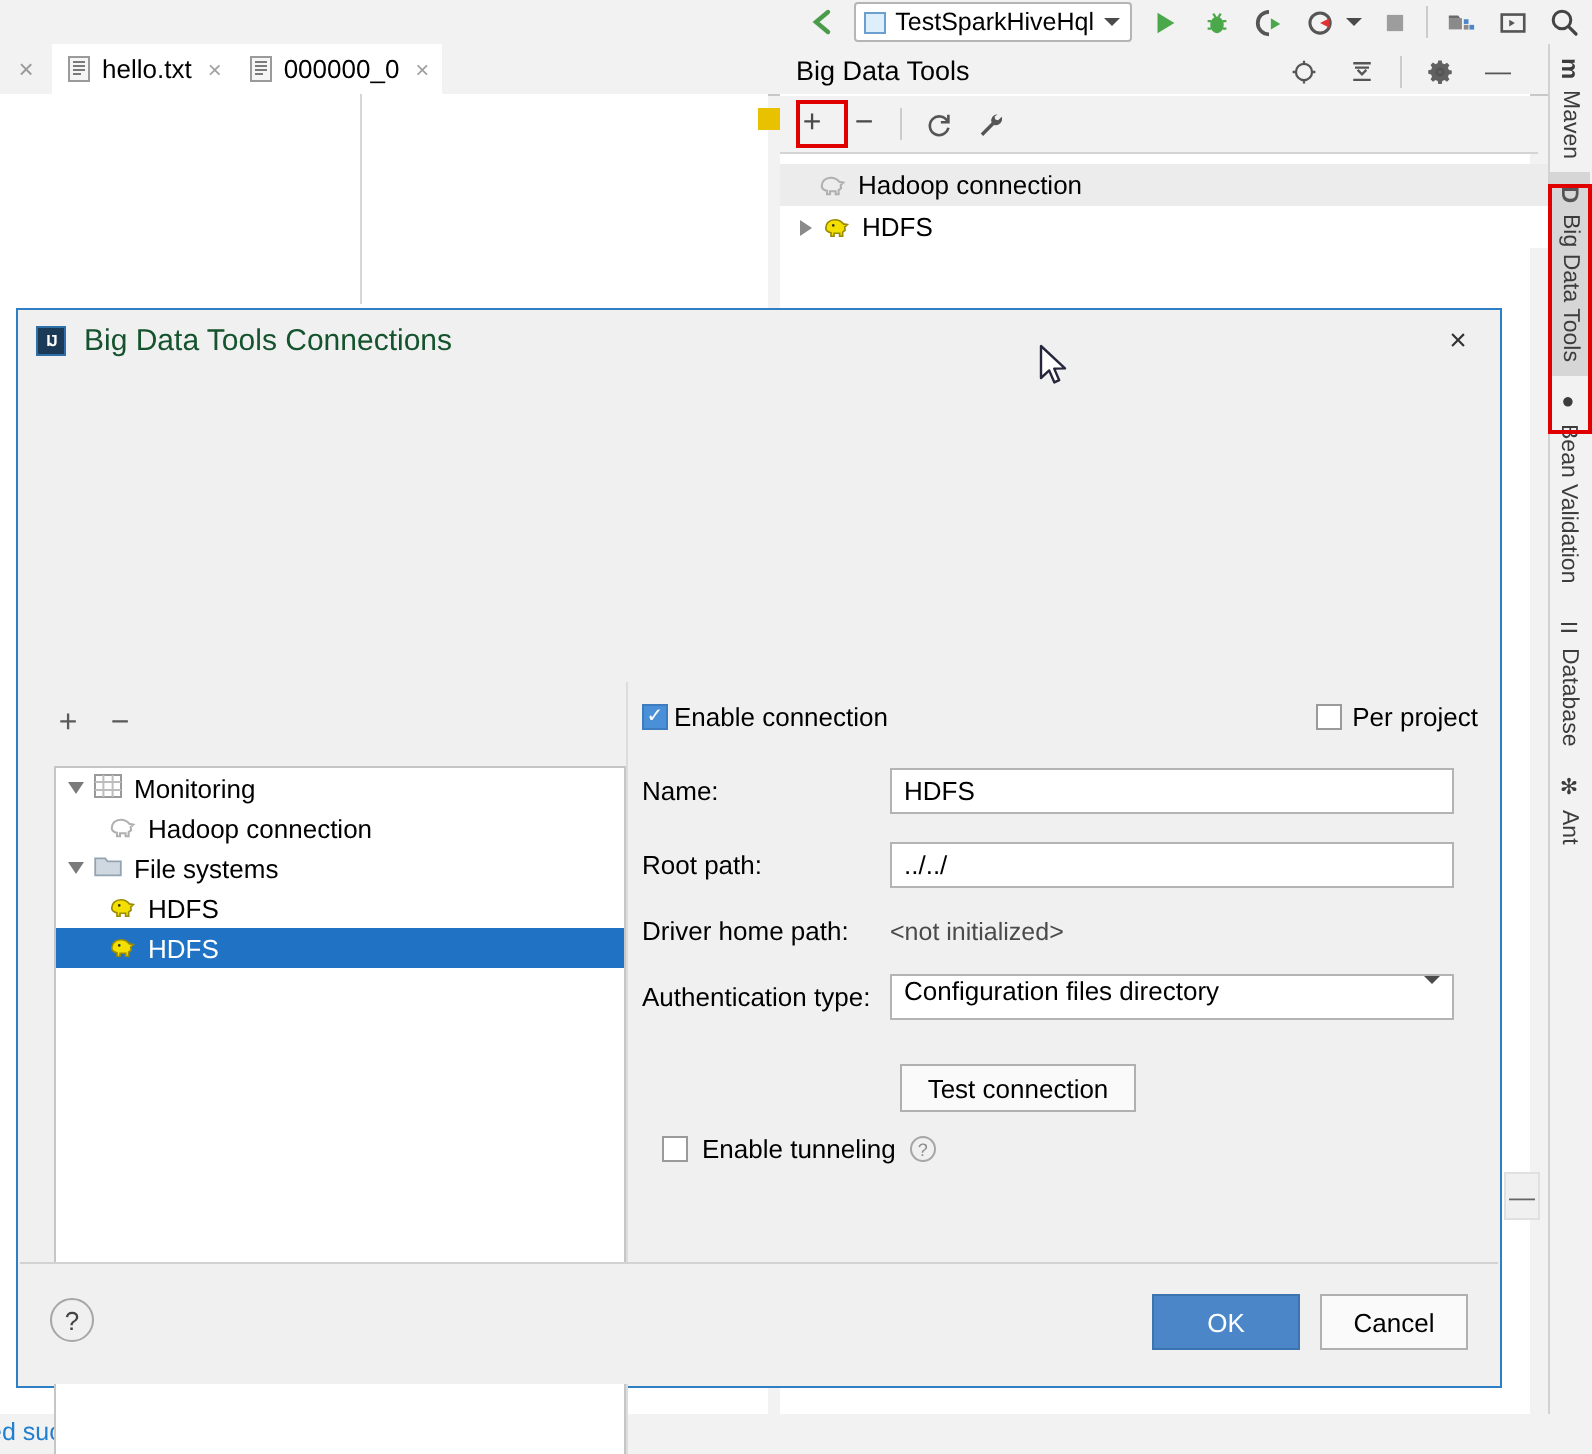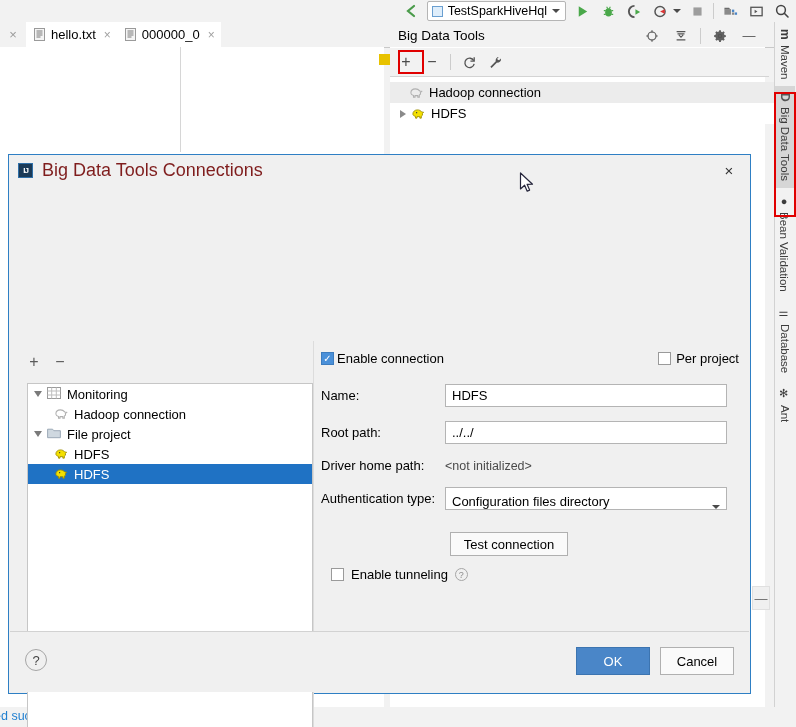--- a/index.html
+++ b/index.html
@@ -60,21 +60,21 @@
 
   
   #statusbar{left:0;top:707px;width:796px;height:20px;background:#f2f2f2;}
   #status-text{position:absolute;left:-6px;top:2px;font-size:12.5px;color:#1f7fd0;white-space:nowrap;}
 
   
   #dialog{left:8px;top:154px;width:743px;height:540px;background:#f0f0f0;border:1px solid #2e7fc4;box-sizing:border-box;}
   #dlg-titlebar{height:30px;display:flex;align-items:center;position:relative;}
   #dlg-ij-icon{width:15px;height:15px;margin-left:9px;background:#1b3a57;border:1px solid #2f6fa8;box-sizing:border-box;
                display:flex;align-items:center;justify-content:center;color:#fff;font-size:8px;font-weight:bold;letter-spacing:-1px;}
-  #dlg-title{margin-left:9px;font-size:18px;color:#7f1d1d;}
+  #dlg-title{margin-left:9px;font-size:15px;color:#14532d;}
   #dlg-close{position:absolute;right:12px;top:6px;width:18px;height:18px;display:flex;align-items:center;justify-content:center;
              font-size:15px;color:#333;}
 
   
   #tree-toolbar{position:absolute;left:18px;top:196px;height:22px;display:flex;align-items:center;gap:12px;}
   .tt-btn{font-size:16px;color:#5a5a5a;width:14px;text-align:center;}
   #tree-box{position:absolute;left:18px;top:228px;width:286px;height:381px;background:#fff;border:1px solid #c6c6c6;box-sizing:border-box;overflow:hidden;}
   .tnode{display:flex;align-items:center;height:20px;font-size:13px;white-space:nowrap;}
   .tnode.selected{background:#1f72c4;color:#fff;}
   .t-arrow{width:0;height:0;border-left:4.5px solid transparent;border-right:4.5px solid transparent;border-top:6px solid #7a7a7a;margin:0 5px 0 0;}
@@ -88,21 +88,21 @@
   .flabel{font-size:13px;color:#000;}
   .finput{height:23px;border:1px solid #b4b4b4;background:#fff;box-sizing:border-box;
           display:flex;align-items:center;padding:0 6px;font-size:13px;color:#000;}
   .chk{width:13px;height:13px;border:1px solid #9a9a9a;background:#fff;box-sizing:border-box;flex:none;}
   .chk.on{background:#4a90d9;border-color:#3d7cbe;display:flex;align-items:center;justify-content:center;color:#fff;font-size:10px;line-height:1;}
   .help-ico{width:13px;height:13px;border:1px solid #a6a6a6;border-radius:50%;box-sizing:border-box;
             display:inline-flex;align-items:center;justify-content:center;font-size:9px;color:#8c8c8c;}
   .btn{height:24px;border:1px solid #b0b0b0;background:#fafafa;box-sizing:border-box;
        display:flex;align-items:center;justify-content:center;font-size:13px;color:#000;}
   .selectbox{height:23px;border:1px solid #b4b4b4;background:#fff;box-sizing:border-box;
-             display:flex;align-items:flex-end;justify-content:space-between;padding:0 6px;font-size:13px;}
+             display:flex;align-items:flex-start;justify-content:space-between;padding:0 6px;font-size:13px;}
   .muted{color:#4a4a4a;font-size:12.5px;}
 
   
   #dlg-footer{position:absolute;left:1px;right:1px;bottom:1px;height:60px;border-top:1px solid #d2d2d2;background:#f0f0f0;}
   #footer-help{position:absolute;left:15px;top:17px;width:22px;height:22px;border:1px solid #a6a6a6;border-radius:50%;
                box-sizing:border-box;display:flex;align-items:center;justify-content:center;font-size:13px;color:#444;}
   #footer-buttons{position:absolute;right:15px;top:15px;display:flex;gap:10px;}
   #ok-btn{width:74px;height:28px;background:#4a86c8;border:1px solid #3c74b0;color:#fff;
           display:flex;align-items:center;justify-content:center;font-size:13px;box-sizing:border-box;}
   #cancel-btn{width:74px;height:28px;background:#fafafa;border:1px solid #b0b0b0;color:#000;
@@ -342,21 +342,21 @@
       </span>
       <span>Hadoop connection</span>
     </div>
     <div class="tnode" style="padding-left:6px">
       <span class="t-arrow"></span>
       <span class="t-ico">
         <svg width="14" height="12" viewBox="0 0 14 12">
             <path d="M0.6 2.2h5l1.2 1.5H13.4v7H0.6z" fill="#cfd8e0" stroke="#94a3b1" stroke-width="0.9"></path>
           </svg>
       </span>
-      <span>File project</span>
+      <span>File systems</span>
     </div>
     <div class="tnode" style="padding-left:26px">
       <span class="t-ico">
         <svg width="15" height="14" viewBox="0 0 16 14">
             <path d="M2 7c0-2.5 2-4.4 4.8-4.4 2.2 0 3.6.9 4.6 2.2l2.1.4-1.4 1.3.2 1.7-1.3 1v2.2h-1.6v-1.6h-3v1.6H4.8V9.6C3.2 9.2 2 8.3 2 7z" fill="#f4e000" stroke="#9a8b00" stroke-width="0.9"></path>
             <circle cx="6" cy="5.6" r="0.7" fill="#333"></circle>
           </svg>
       </span>
       <span>HDFS</span>
     </div>

